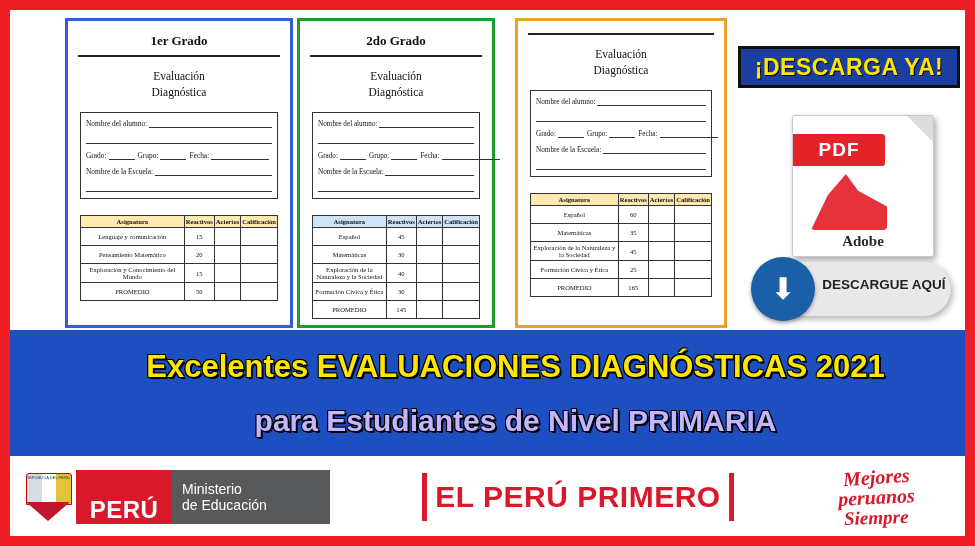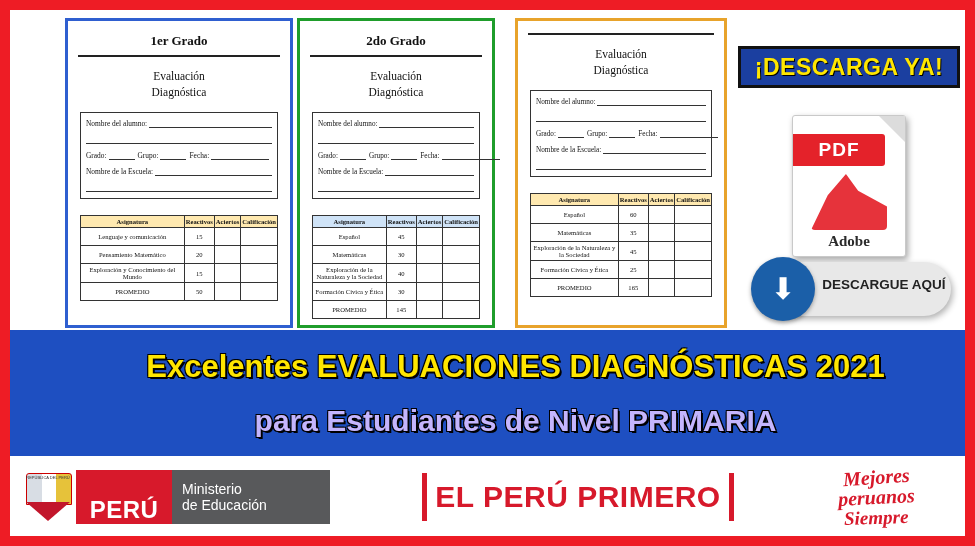--- a/index.html
+++ b/index.html
@@ -76,20 +76,21 @@
     text-shadow:1px 1px 0 #000;
   }
 
   .pdf-icon{
     position:absolute;left:782px;top:105px;width:112px;height:140px;
   }
   .pdf-sheet{
     position:absolute;left:0;top:0;width:112px;height:140px;background:#ffffff;
     border:1px solid #c9c9c9;border-radius:3px;
     box-shadow:2px 3px 6px rgba(0,0,0,0.35);
+    padding-left:28px;
   }
   .pdf-fold{
     position:absolute;right:0;top:0;width:0;height:0;
     border-left:26px solid transparent;border-top:26px solid #dcdcdc;
   }
   .pdf-band{
     position:absolute;left:0;top:18px;width:92px;height:32px;background:#e4222a;
     display:flex;align-items:center;justify-content:center;border-radius:0 3px 3px 0;
   }
   .pdf-band span{color:#fff;font-weight:bold;font-size:19px;letter-spacing:1px;}

